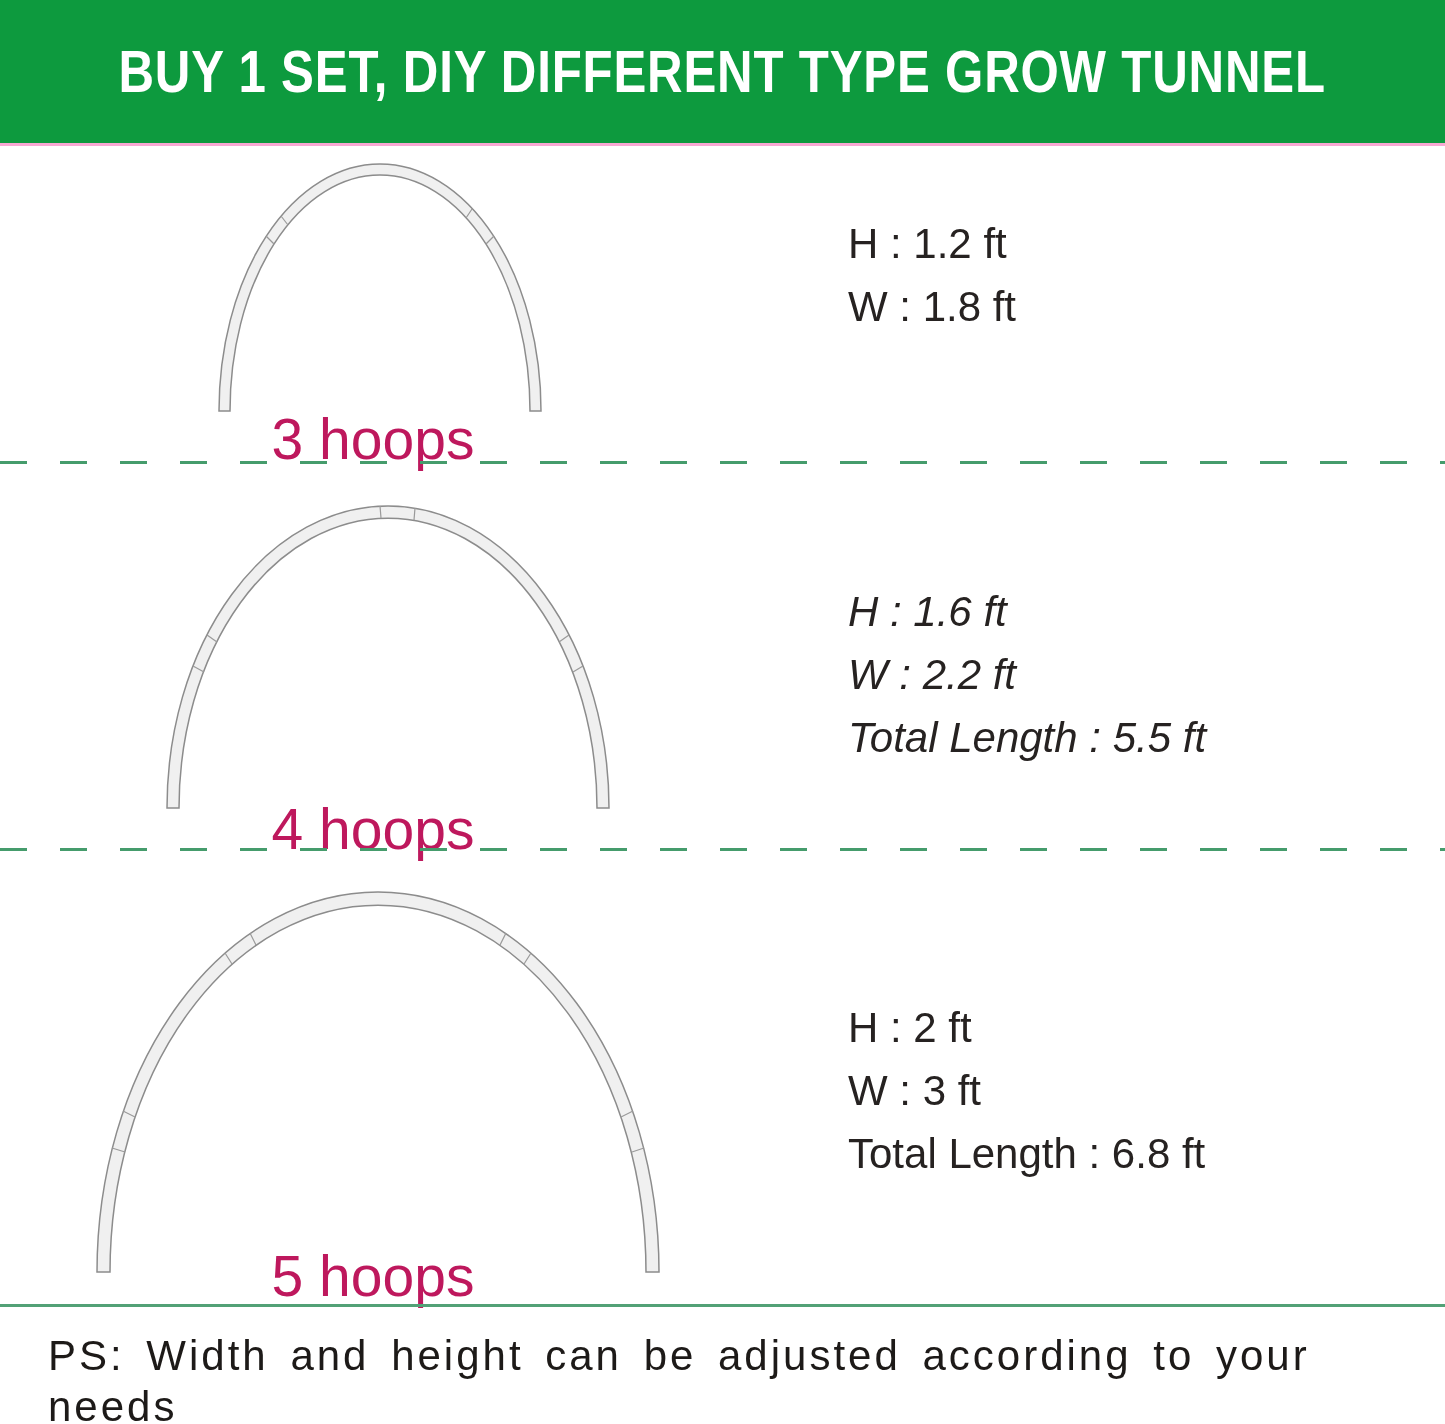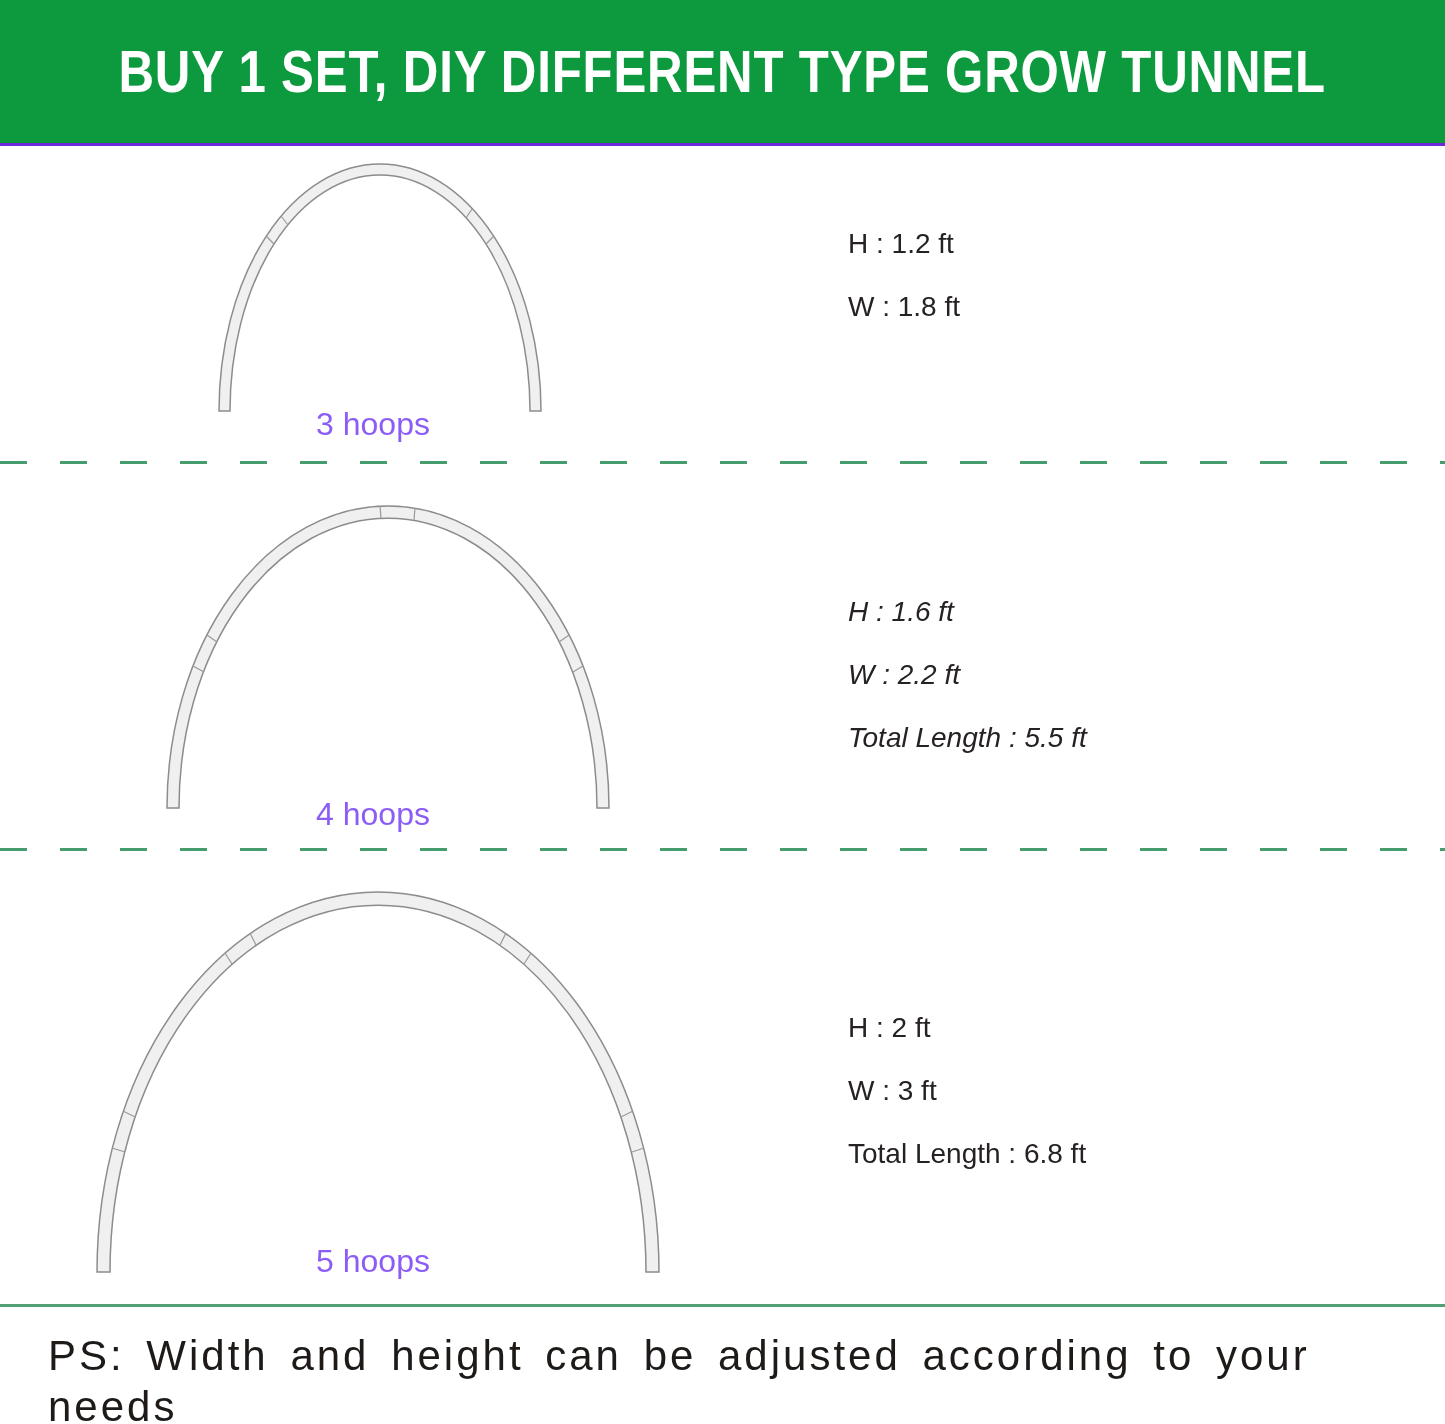--- a/index.html
+++ b/index.html
@@ -1,37 +1,37 @@
 <!DOCTYPE html>
 <html><head>
 <meta charset="utf-8">
 <style>
   html,body{margin:0;padding:0;background:#ffffff;}
   body{width:1445px;height:1424px;position:relative;overflow:hidden;
        font-family:"Liberation Sans",sans-serif;color:#231f20;}
 
   
   .banner{position:absolute;left:0;top:0;width:1445px;height:143px;
-          background:#0d9a3e;border-bottom:3px solid #6d28d9;
+          background:#0d9a3e;border-bottom:3px solid #f9a8d4;
           display:flex;align-items:center;justify-content:center;}
   .banner-title{color:#ffffff;font-size:60px;font-weight:bold;white-space:nowrap;
                 transform:scaleX(0.82);transform-origin:center;letter-spacing:1px;}
 
   
   .arches-svg{position:absolute;left:0;top:0;}
 
   
   .hoops-label{position:absolute;width:320px;text-align:center;
-               font-size:32px;color:#8b5cf6;}
+               font-size:57px;color:#be185d;}
   .label-1{left:213px;top:406px;}
   .label-2{left:213px;top:796px;text-align:center;}
   .label-3{left:213px;top:1243px;}
 
   
-  .specs{position:absolute;left:848px;font-size:28px;color:#262221;
+  .specs{position:absolute;left:848px;font-size:42px;color:#262221;
          line-height:63px;white-space:nowrap;}
   .specs-1{top:212px;}
   .specs-2{top:580px;font-style:italic;}
   .specs-3{top:996px;}
 
   
   .dash-sep{position:absolute;left:0;width:1445px;height:3px;
             background:repeating-linear-gradient(90deg,#459c6c 0 27px,transparent 27px 60px);}
   .sep-1{top:461px;}
   .sep-2{top:848px;}

